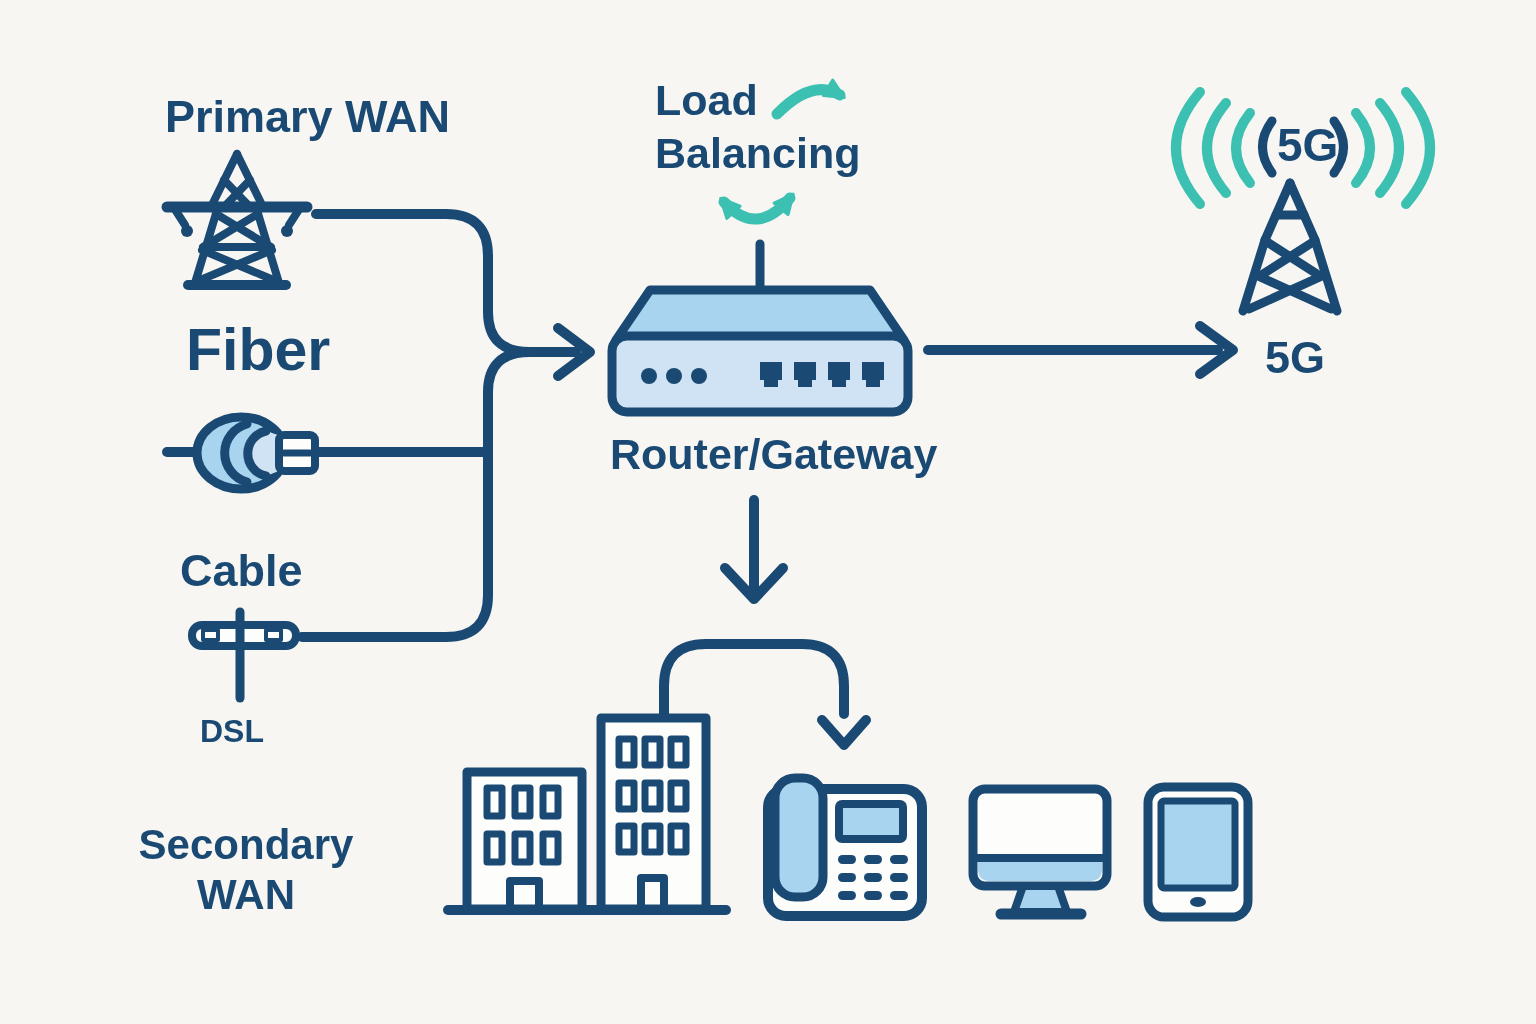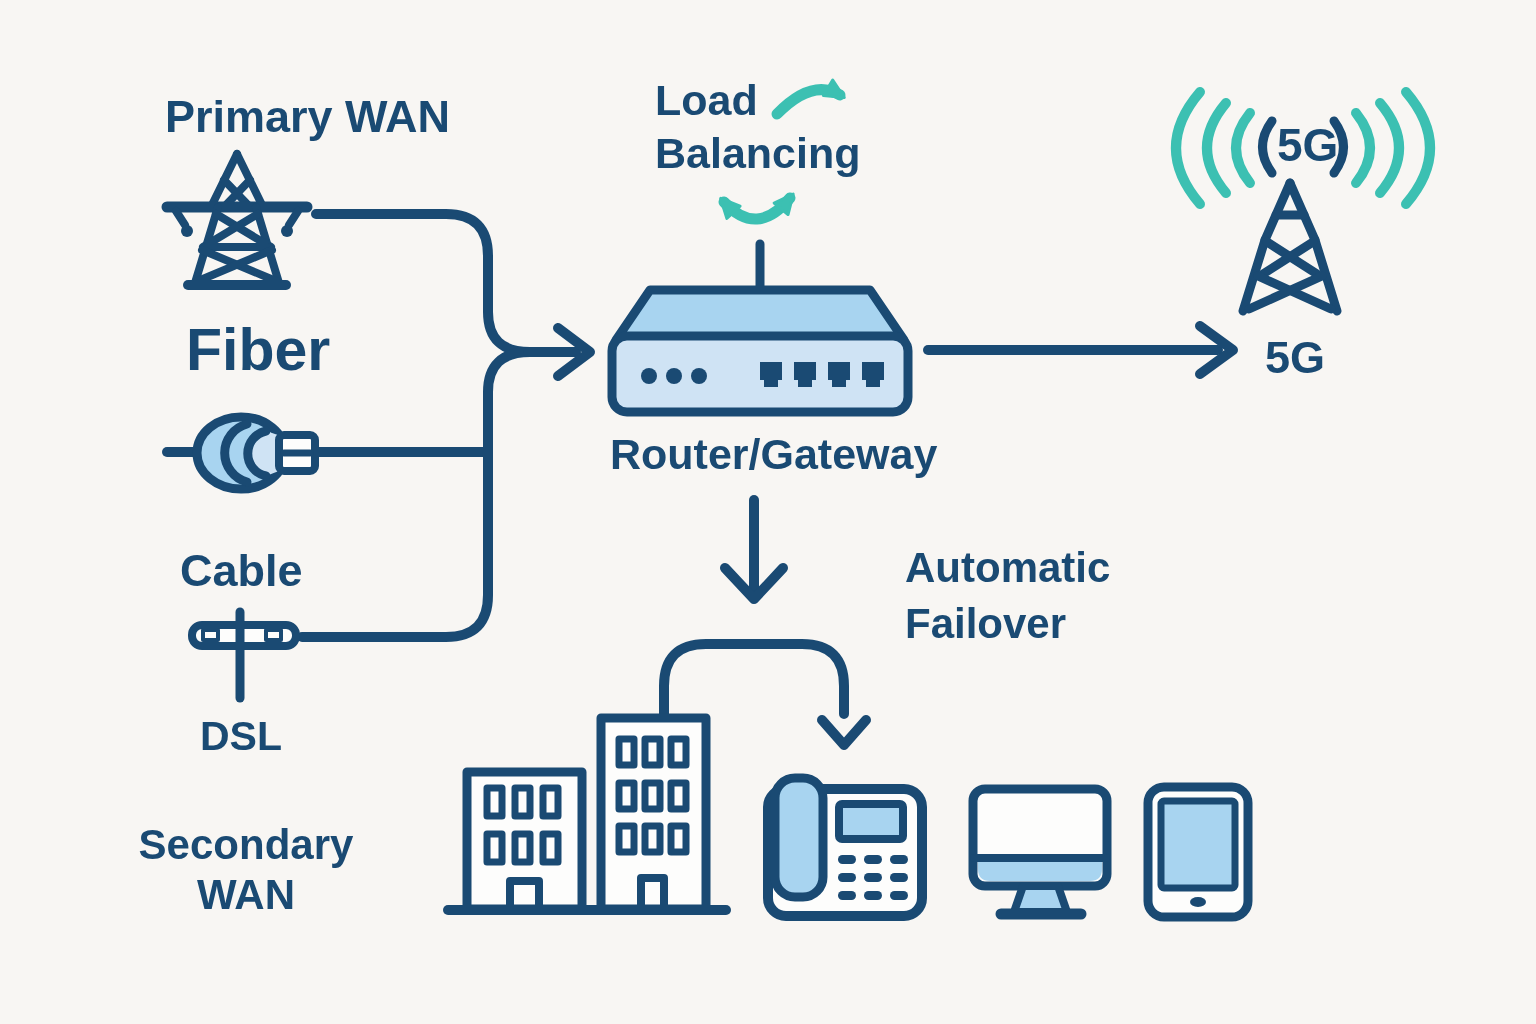--- a/index.html
+++ b/index.html
@@ -202,38 +202,34 @@
       <ellipse class="f-navy" cx="1198" cy="902" rx="8" ry="5"></ellipse>
     </g>
   </svg>
 
   <div class="lbl" style="left:165px; top:90px; font-size:45px;">Primary WAN</div>
 
   <div class="lbl" style="left:186px; top:315px; font-size:59px;">Fiber</div>
 
   <div class="lbl" style="left:180px; top:510px; font-size:45px;margin-top:34px;">Cable</div>
 
-  <div class="lbl" style="left:200px; top:712px; font-size:41px;">DSL</div>
+  <div class="lbl" style="left:200px; top:712px; font-size:32px;">DSL</div>
 
   <div class="lbl" style="left:655px; top:74px; font-size:43px; line-height:1.23;">
     <span class="line">Load</span>
     <span class="line">Balancing</span>
   </div>
 
   <div class="lbl center" style="left:115px; top:820px; width:262px; font-size:42px;">
     <span class="line">Secondary</span>
     <span class="line">WAN</span>
   </div>
 
   <div class="lbl" style="left:610px; top:429px; font-size:43px;">Router/Gateway</div>
 
-  <div class="lbl" style="left:905px; top:540px; font-size:42px; line-height:1.33;">
-    <span class="line">Automatic</span>
-    <span class="line">Failover</span>
-  </div>
 
   <div class="lbl" style="left:1277px; top:118px; font-size:46px;">5G</div>
 
   <div class="lbl center" style="left:1210px; top:330px; width:170px; font-size:45px; line-height:1.25;">
     <span class="line">5G</span>
   </div>
 
 </div>
 
 </body></html>

